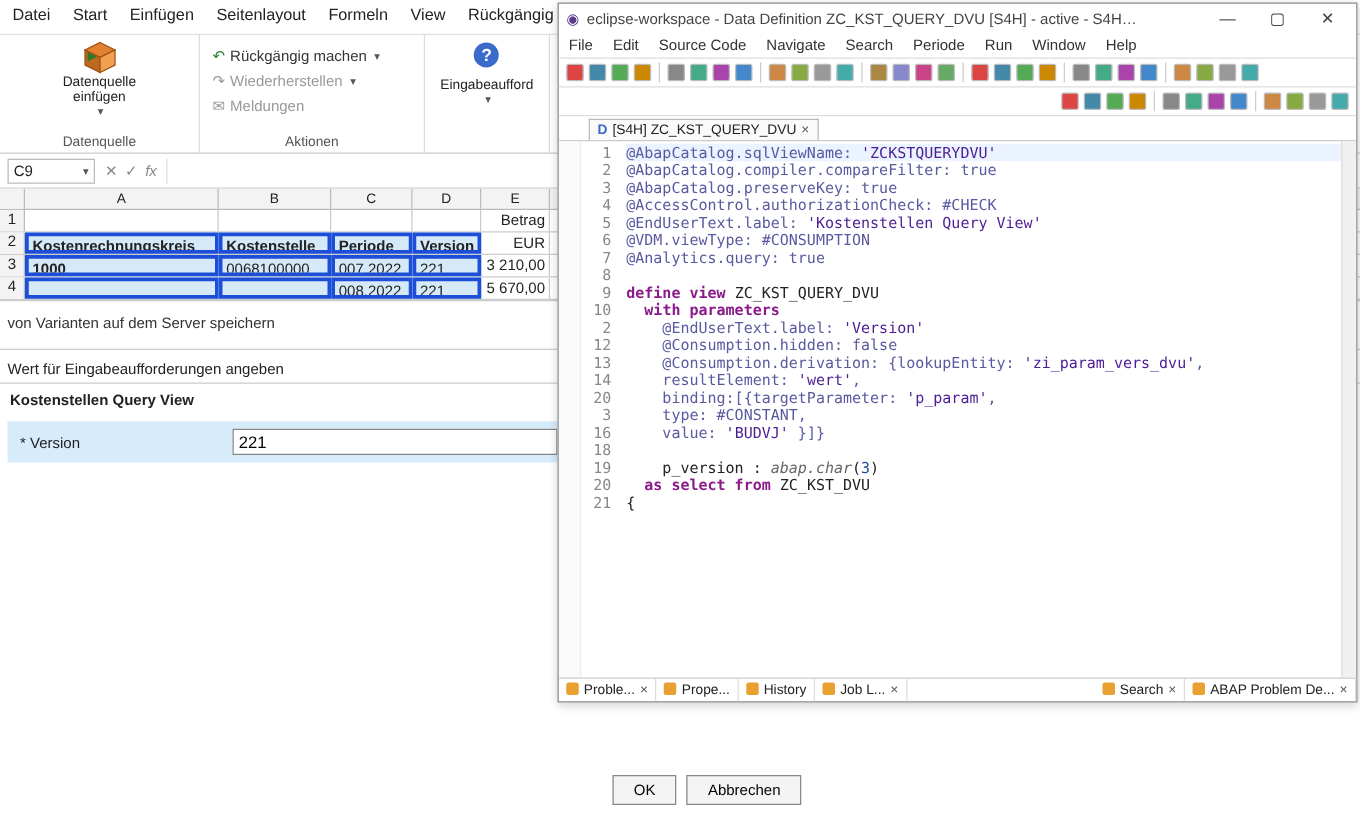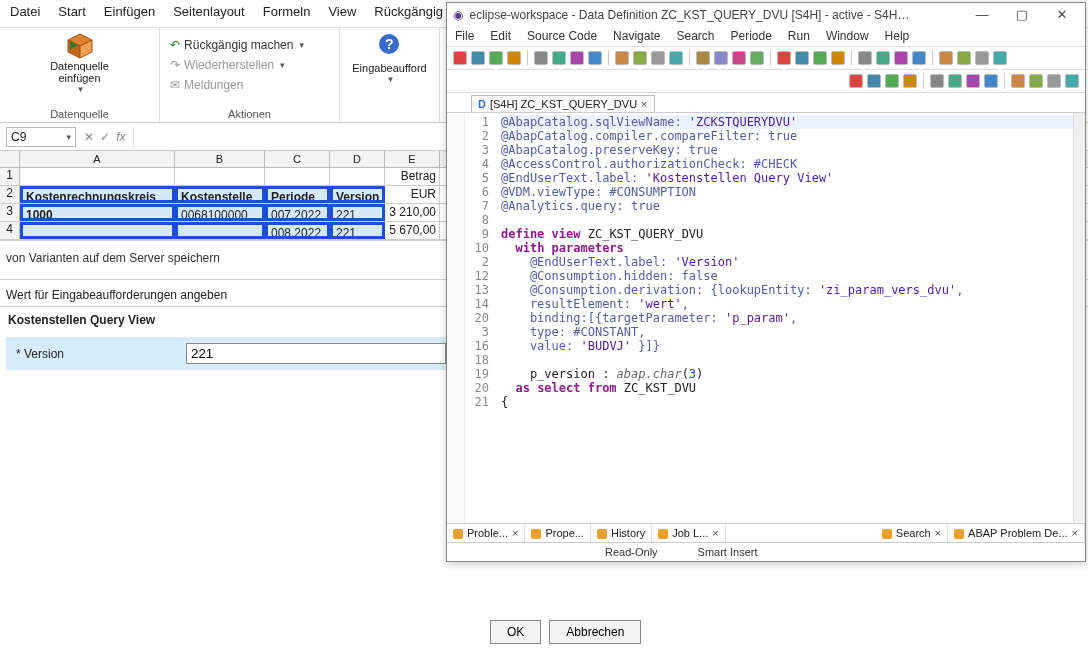--- a/index.html
+++ b/index.html
@@ -52,21 +52,21 @@
   .gutter-icons { width: 18px; background: #fafafa; border-right: 1px solid #eee; }
   .line-nums { width: 30px; text-align: right; color: #888; padding: 2px 6px 0 0; }
   .code-lines { flex: 1; padding: 2px 0 0 6px; white-space: pre; overflow: auto; }
   .code-lines .kw { color: #8b1a8b; font-weight: bold; }
   .code-lines .ann { color: #5a5aa0; }
   .code-lines .str { color: #4c1d95; }
   .code-lines .ty { color: #666; font-style: italic; }
   .code-lines .num2 { color: #1a4aa0; }
   .code-lines .hl { background: #eaf3ff; display: inline-block; width: 100%; }
   .bottom-tabs { display: flex; border-top: 1px solid #ccc; font-size: 11px; align-items: center; }
-  .bt-tab { padding: 3px 6px; border-right: 1px solid #ddd; display: flex; align-items: flex-end; gap: 4px; }
+  .bt-tab { padding: 3px 6px; border-right: 1px solid #ddd; display: flex; align-items: flex-start; gap: 4px; }
   .status-bar { display: flex; border-top: 1px solid #ccc; font-size: 11px; padding: 3px 8px; gap: 40px; color: #333; }
   .right-mini { width: 12px; background: #f0f0f0; border-left: 1px solid #ddd; }
   .tri { display:inline-block; font-size:9px; color:#555; }
   svg.cube { width: 32px; height: 28px; }
   .chev::after { content: "▾"; font-size: 9px; margin-left: 2px; color: #555; }
   .x-ic { cursor: pointer; color: #555; }
 </style>
 </head>
 <body>
 
@@ -339,18 +339,13 @@
           <span>Search</span>
           <span class="x-ic">×</span>
         </div>
         <div class="bt-tab">
           <span style="width:10px;height:10px;background:#e8a030;display:inline-block;border-radius:2px"></span>
           <span>ABAP Problem De...</span>
           <span class="x-ic">×</span>
         </div>
       </div>
   </div>
-  <div class="status-bar">
-    <span style="width:110px"></span>
-    <span>Read-Only</span>
-    <span>Smart Insert</span>
-  </div>
 </div>
 
 </body></html>

